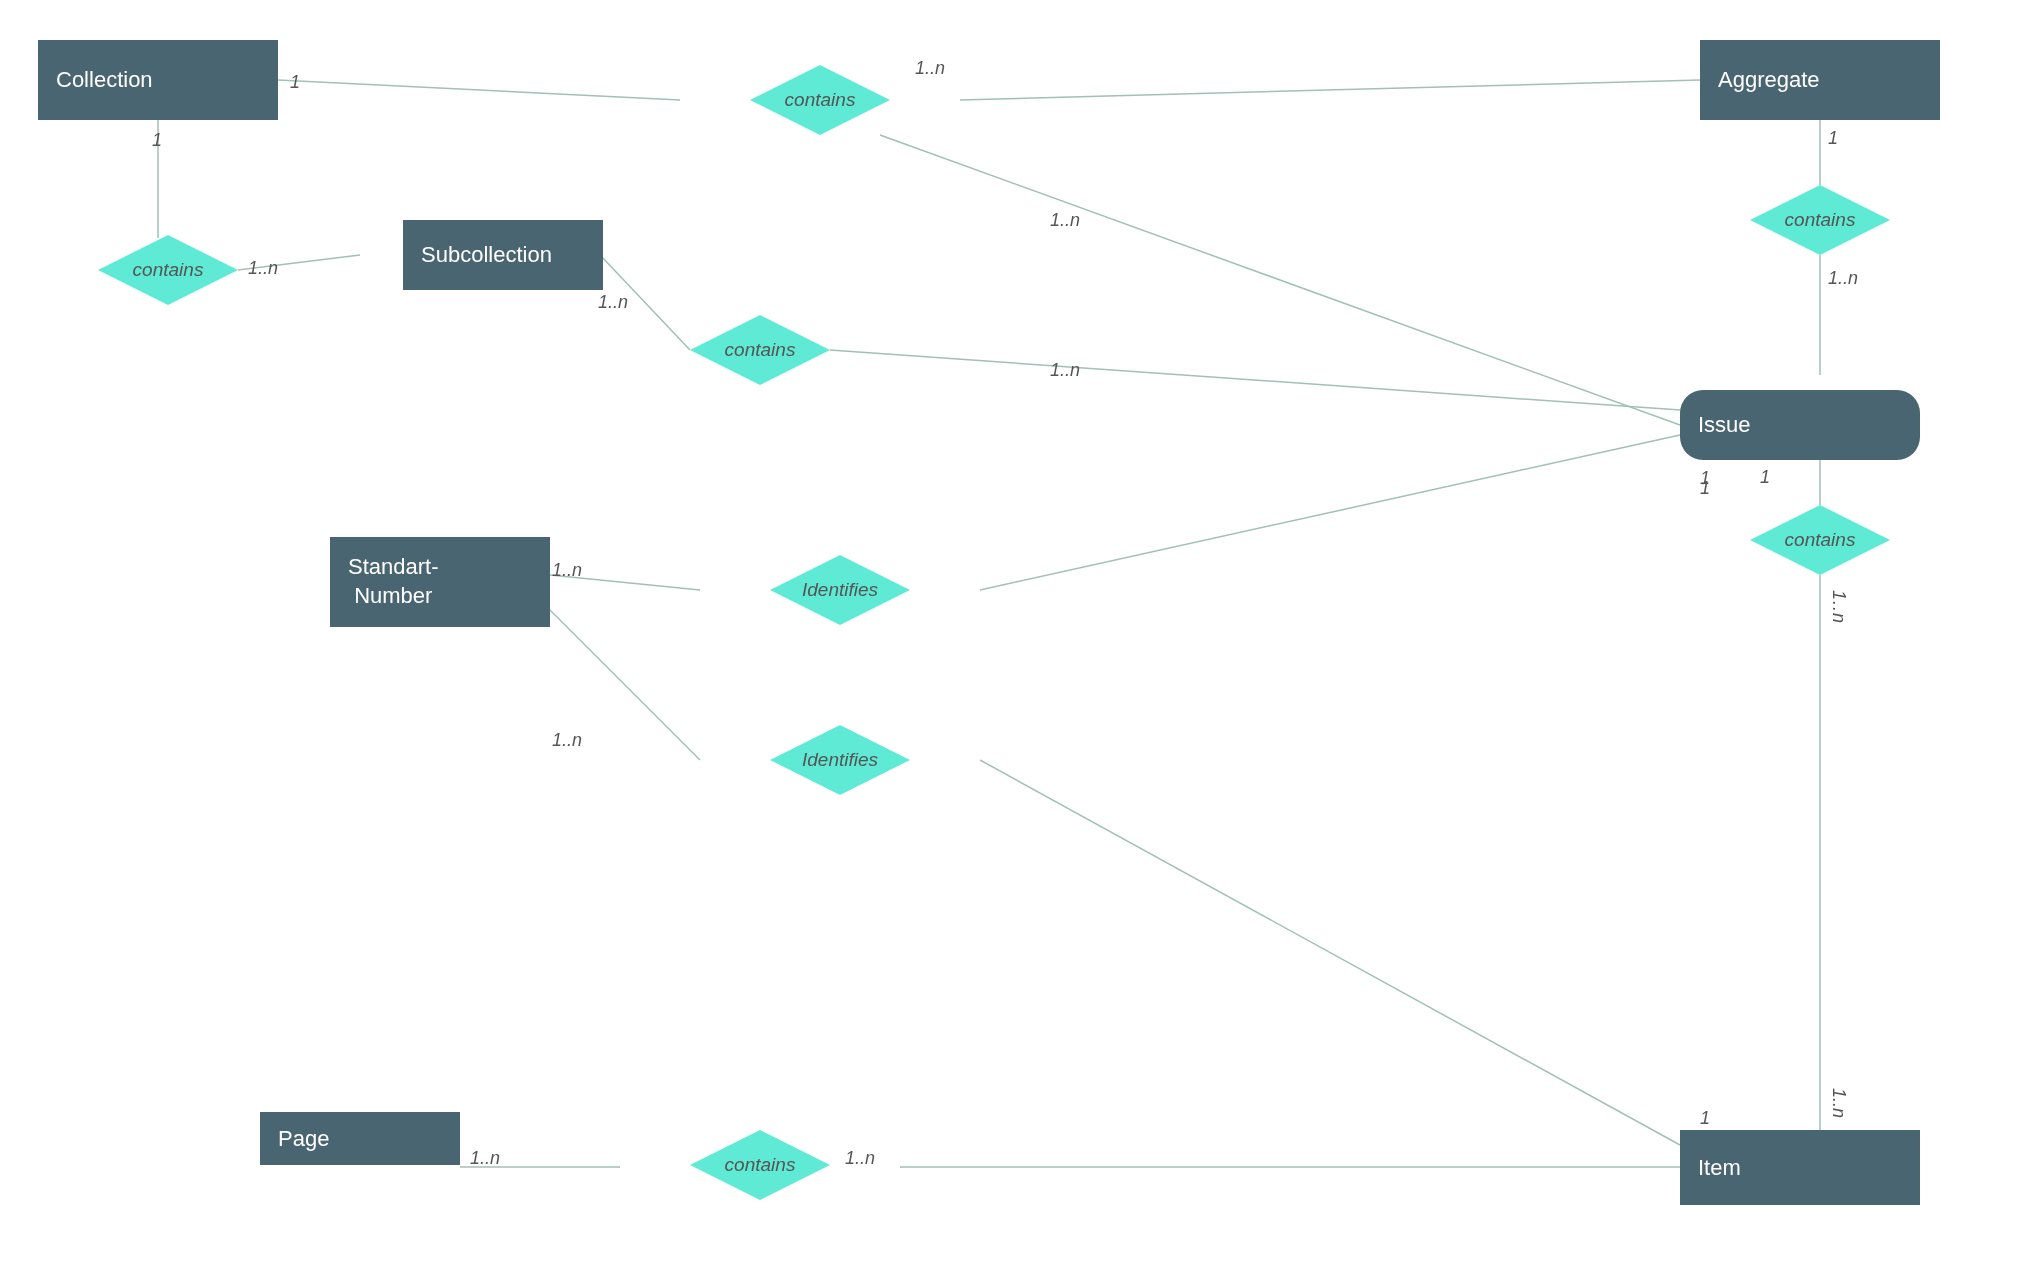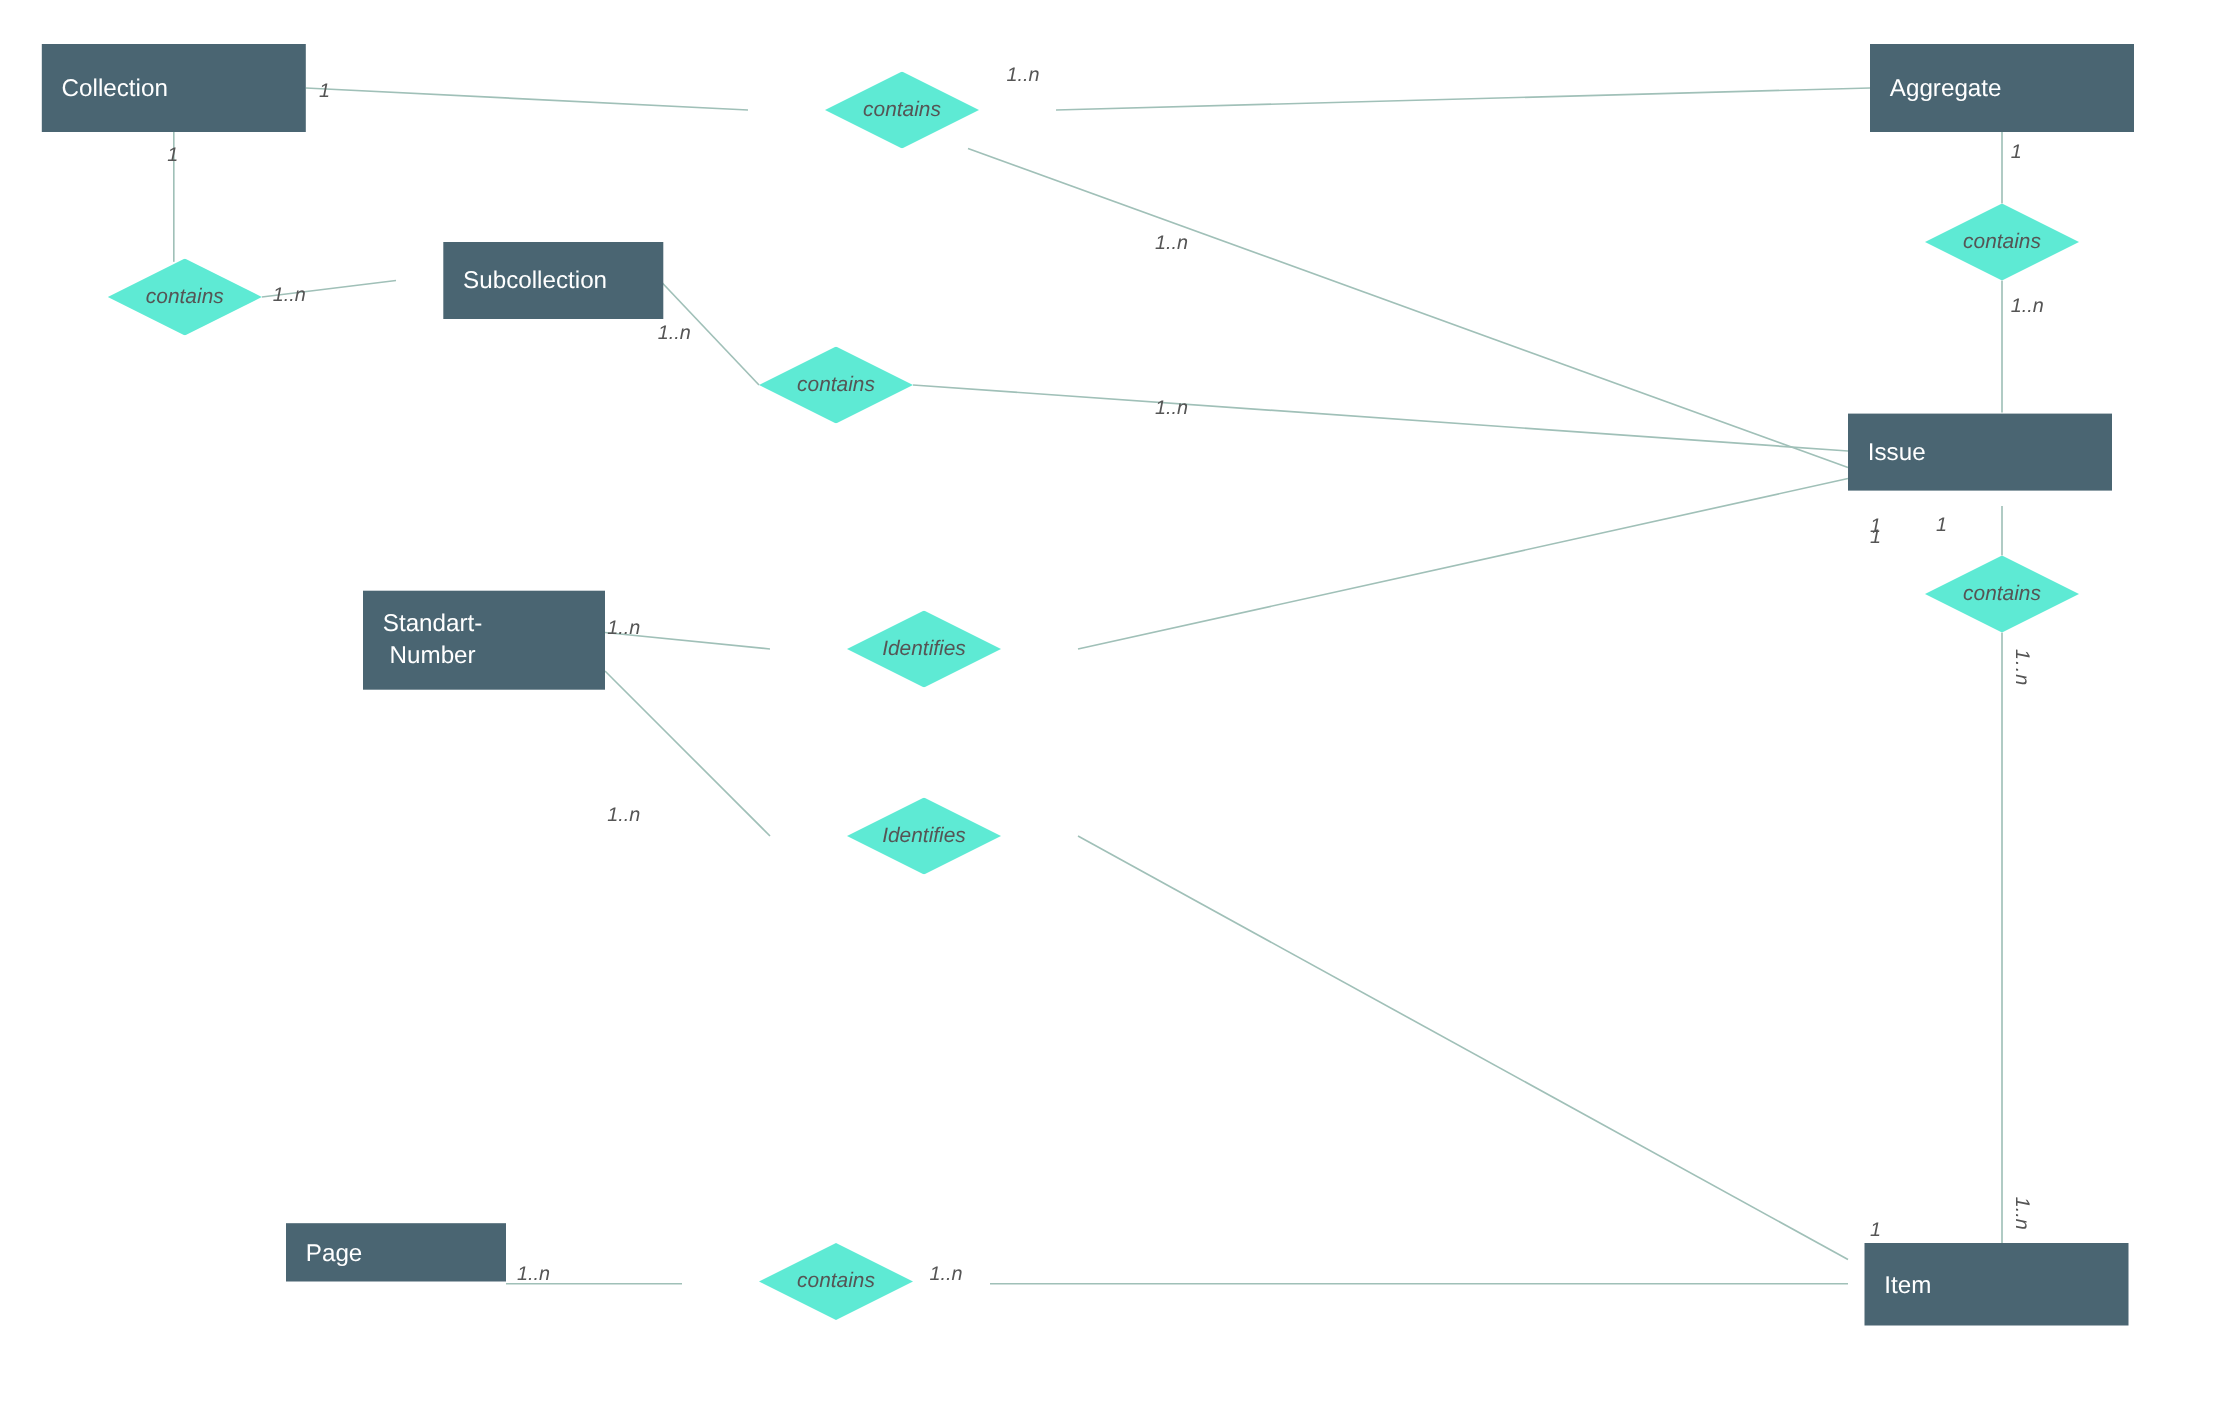--- a/index.html
+++ b/index.html
@@ -114,34 +114,34 @@
   </div>
 
   <div class="entity" style="left:1700px; top:40px; width:240px; height:80px;">
     <span>Aggregate</span>
   </div>
 
   <div class="entity" style="left:360px; top:220px; width:200px; height:70px;margin-left:43px;">
     <span>Subcollection</span>
   </div>
 
-  <div class="entity" style="left:1680px; top:376px; width:240px; height:70px;">
+  <div class="entity" style="left:1680px; top:390px; width:240px; height:70px;border-radius:23px;">
     <span>Issue</span>
   </div>
 
   <div class="entity" style="left:330px; top:537px; width:220px; height:90px; line-height:1.3;">
     <span style="white-space:pre-line;">Standart-
 Number</span>
   </div>
 
   <div class="entity" style="left:260px; top:1112px; width:200px; height:53px;">
     <span>Page</span>
   </div>
 
-  <div class="entity" style="left:1680px; top:1130px; width:240px; height:75px;margin-left:15px;">
+  <div class="entity" style="left:1680px; top:1130px; width:240px; height:75px;">
     <span>Item</span>
   </div>
 
   <div class="diamond" style="left:750px; top:65px; width:140px; height:70px;">
     <div class="diamond-inner">
       <span>contains</span>
     </div>
   </div>
 
   <div class="diamond" style="left:98px; top:235px; width:140px; height:70px;">

